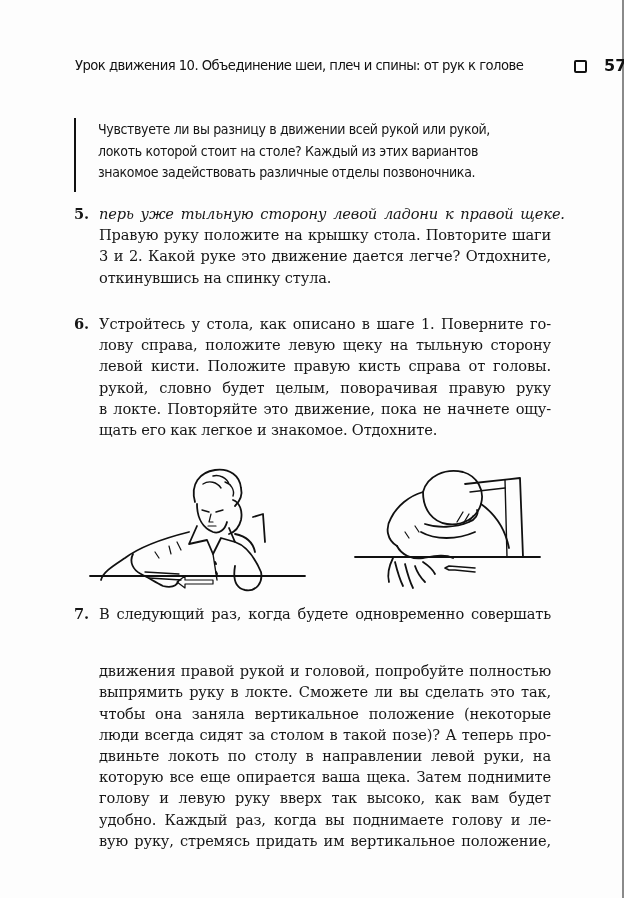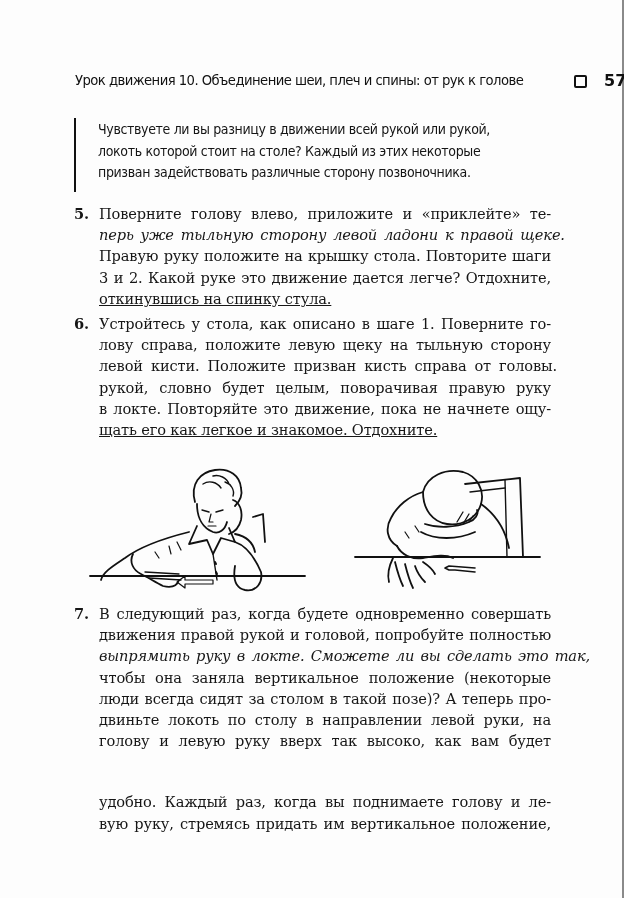--- a/index.html
+++ b/index.html
@@ -7,21 +7,21 @@
       width: 624px; height: 898px;
       background: #fdfdfd;
       position: relative;
       overflow: hidden;
     }
     .right-edge {
       position: absolute; top: 0; right: 0; width: 2px; height: 898px;
       background: #8a8a8a;
     }
     .running-head {
-      position: absolute; left: 75px; top: 71px; width: 480px; height: 22px;
+      position: absolute; left: 75px; top: 56px; width: 480px; height: 22px;
       font-family: "DejaVu Sans", sans-serif;
       font-size: 13.2px;
       letter-spacing: -0.55px;
       color: #111;
       white-space: nowrap;
     }
     .running-head .title { position: absolute; left: 0; top: 2px; }
     .running-head .box {
       position: absolute; left: 499px; top: 4px;
       width: 9px; height: 9px;
@@ -53,61 +53,60 @@
       letter-spacing: -0.15px;
     }
     .step .num {
       position: absolute; left: 0; top: 0; font-weight: bold;
     }
     .step .body {
       position: absolute; left: 25px; top: 0; width: 452px;
       text-align: justify;
     }
     .step .body span.line { display: block; white-space: nowrap; text-align-last: justify; text-align: justify; }
-    .step .body span.line.last { text-align-last: left; text-decoration: underline; }
+    .step .body span.line.last { text-align-last: left; }
     .illus { position: absolute; }
     .illus svg { display: block; }
   </style>
 </head>
 <body>
 
 <div class="right-edge"></div>
 
 <div class="running-head">
   <span class="title">Урок движения 10. Объединение шеи, плеч и спины: от рук к голове</span>
   <span class="box"></span>
   <span class="pageno">57</span>
 </div>
 
 <div class="sidebar">
   <div class="bar"></div>
   <div class="text">
     <div>Чувствуете ли вы разницу в движении всей рукой или рукой,</div>
-    <div>локоть которой стоит на столе? Каждый из этих некоторые</div>
-    <div>призван задействовать различные сторону позвоночника.</div>
+    <div>локоть которой стоит на столе? Каждый из этих вариантов</div>
+    <div>знакомое задействовать различные отделы позвоночника.</div>
   </div>
 </div>
 
 <div class="step" style="top:203px;">
   <span class="num">5.</span>
   <div class="body">
-    <span class="line" style="display: block; word-spacing: 5.11458px;">Поверните голову влево, приложите и «приклейте» те-</span>
     <span class="line" style="display: block; word-spacing: 2.36523px; font-style: italic;">перь уже тыльную сторону левой ладони к правой щеке.</span>
     <span class="line" style="display: block; word-spacing: 0.792411px;">Правую руку положите на крышку стола. Повторите шаги</span>
     <span class="line" style="display: block; word-spacing: 1.09375px;">3 и 2. Какой руке это движение дается легче? Отдохните,</span>
     <span class="line last">откинувшись на спинку стула.</span>
   </div>
 </div>
 
 <div class="step" style="top:313px;">
   <span class="num">6.</span>
   <div class="body">
     <span class="line" style="display: block; word-spacing: 2.03299px;">Устройтесь у стола, как описано в шаге 1. Поверните го-</span>
     <span class="line" style="display: block; word-spacing: 3.29911px;">лову справа, положите левую щеку на тыльную сторону</span>
-    <span class="line" style="display: block; word-spacing: 3.54241px;">левой кисти. Положите призван кисть справа от головы.</span>
+    <span class="line" style="display: block; word-spacing: 3.54241px;">левой кисти. Положите правую кисть справа от головы.</span>
     <span class="line" style="display: block; word-spacing: 3.6224px;">рукой, словно будет целым, поворачивая правую руку</span>
     <span class="line" style="display: block; word-spacing: 1.77344px;">в локте. Повторяйте это движение, пока не начнете ощу-</span>
     <span class="line last">щать его как легкое и знакомое. Отдохните.</span>
   </div>
 </div>
 
 <div class="illus" style="left:85px; top:462px;">
   <svg width="225" height="130" viewBox="0 0 225 130" fill="none" stroke="#111" stroke-width="1.8" stroke-linecap="round" stroke-linejoin="round">
 
     <line x1="5" y1="114" x2="220" y2="114"></line>
@@ -167,22 +166,23 @@
     <path d="M50 100 C52 108 54 116 58 124 M60 102 C62 110 64 118 68 126 M70 104 C72 110 76 116 80 120 M78 100 C84 104 88 108 90 112 M48 96 C44 104 42 112 44 120"></path>
 
     <path d="M130 110 L110 108 L104 108 L100 106 L104 104 L130 106" stroke-width="1.6"></path>
   </svg>
 </div>
 
 <div class="step" style="top:603px;">
   <span class="num">7.</span>
   <div class="body">
     <span class="line" style="display: block; word-spacing: 2.35417px;">В следующий раз, когда будете одновременно совершать</span>
-    <span class="line" style="display: block; word-spacing: 0.90625px;">движения правой рукой и головой, попробуйте полностью</span>
-    <span class="line" style="display: block; word-spacing: 1.83333px; font-style: italic;">выпрямить руку в локте. Сможете ли вы сделать это так,</span>
+    <span class="line" style="display: block; word-spacing: 0.90625px; margin-top: 36px;">движения правой рукой и головой, попробуйте полностью</span>
+    <span class="line" style="display: block; word-spacing: 1.83333px;">выпрямить руку в локте. Сможете ли вы сделать это так,</span>
     <span class="line" style="display: block; word-spacing: 5.45625px;">чтобы она заняла вертикальное положение (некоторые</span>
     <span class="line" style="display: block; word-spacing: 1.02344px;">люди всегда сидят за столом в такой позе)? А теперь про-</span>
     <span class="line" style="display: block; word-spacing: 4.22266px;">двиньте локоть по столу в направлении левой руки, на</span>
+    <span class="line" style="display: block; word-spacing: 1.60491px;">которую все еще опирается ваша щека. Затем поднимите</span>
     <span class="line" style="display: block; word-spacing: 5.29688px;">голову и левую руку вверх так высоко, как вам будет</span>
-    <span class="line" style="display: block; word-spacing: 3.83984px; margin-top: 40px;">удобно. Каждый раз, когда вы поднимаете голову и ле-</span>
+    <span class="line" style="display: block; word-spacing: 3.83984px;">удобно. Каждый раз, когда вы поднимаете голову и ле-</span>
     <span class="line" style="display: block; word-spacing: 1.71615px;">вую руку, стремясь придать им вертикальное положение,</span>
   </div>
 </div>
 
 </body></html>

